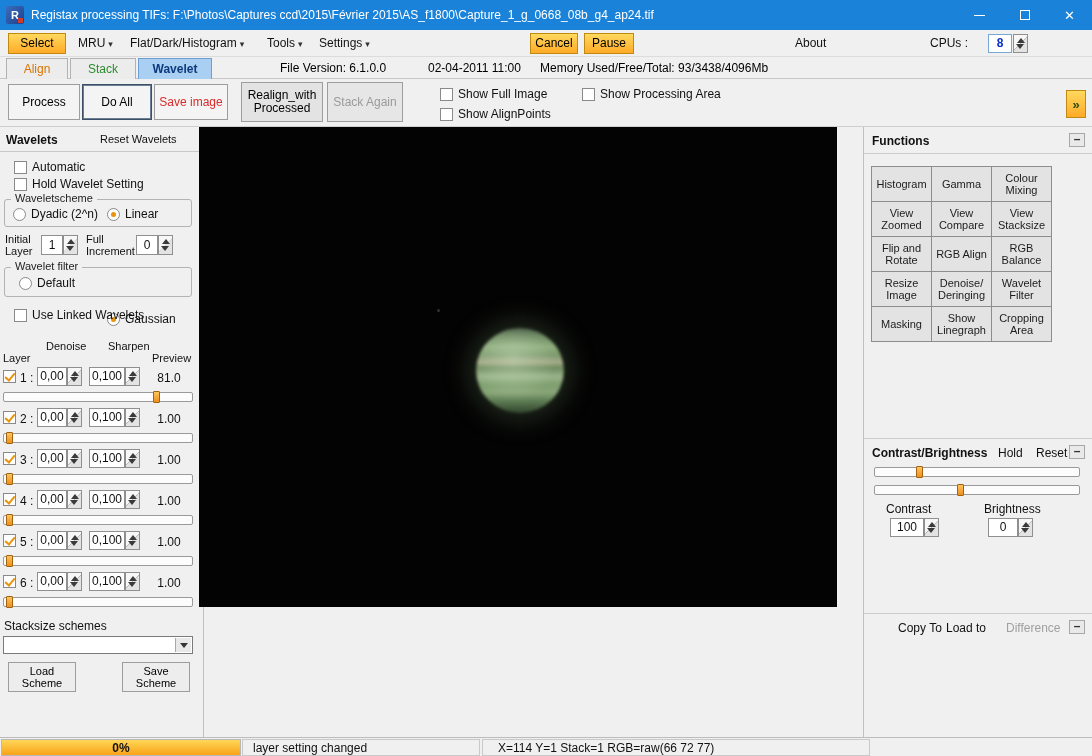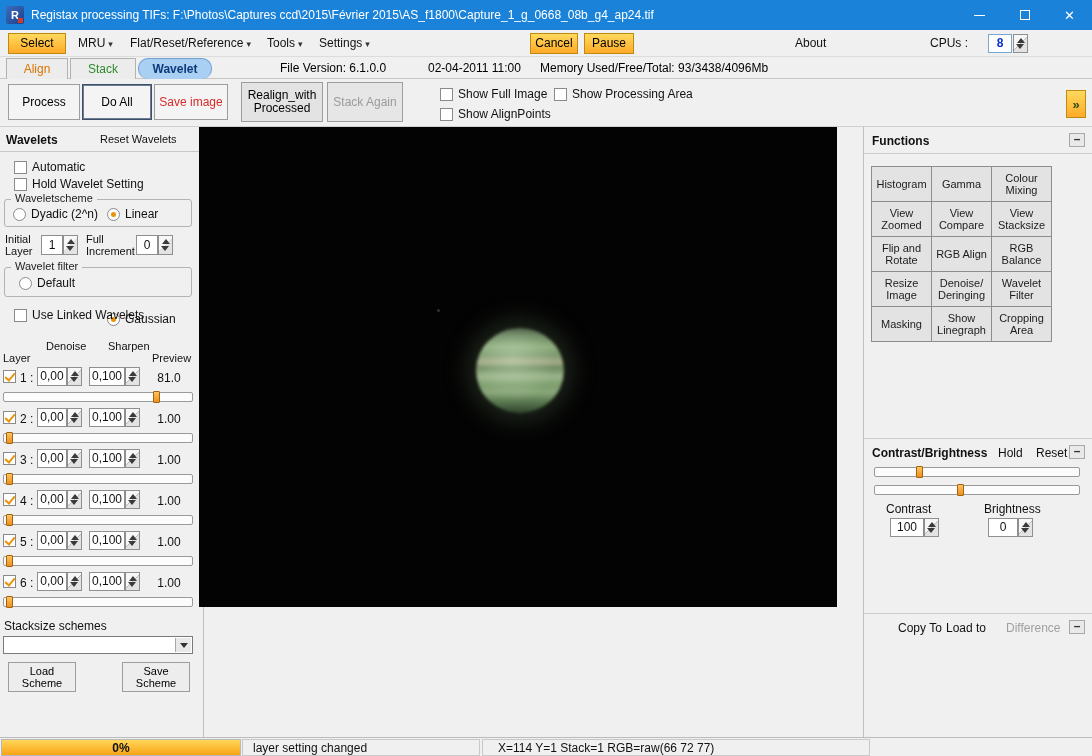--- a/index.html
+++ b/index.html
@@ -25,21 +25,21 @@
   .cpus-box { position:absolute; top:4px; width:24px; height:19px; background:#fff; border:1px solid #76a7d6; color:#0a32c8; font-weight:bold; text-align:center; line-height:17px; }
   .spin { position:relative; display:inline-block; width:15px; height:19px; border:1px solid #8f8f8f; background:linear-gradient(135deg,#f7f7f7 48%,#b8b8b8 50%,#e3e3e3 52%); vertical-align:top; }
   .spin .up { position:absolute; top:3px; right:2px; width:0; height:0; border-left:4px solid transparent; border-right:4px solid transparent; border-bottom:5px solid #3a3a3a; }
   .spin .dn { position:absolute; bottom:3px; left:2px; width:0; height:0; border-left:4px solid transparent; border-right:4px solid transparent; border-top:5px solid #3a3a3a; }
 
   
   .tabrow { position:absolute; top:57px; left:0; right:0; height:22px; background:#f0f0f0; border-bottom:1px solid #c6c6c6; }
   .tab { position:absolute; top:1px; height:21px; line-height:20px; text-align:center; border:1px solid #b2b2b2; border-bottom:none; background:#ececec; font-size:12px; cursor:default; }
   .tab-align { left:6px; width:62px; color:#d87400; }
   .tab-stack { left:70px; width:66px; color:#2e8b2e; }
-  .tab-wavelet { left:138px; width:74px; color:#0d3a7d; background:#a9cff2; font-weight:bold; border-color:#6f9fd0;border-radius:10px; }
+  .tab-wavelet { left:138px; width:74px; color:#0d3a7d; background:#a9cff2; font-weight:bold; border-color:#6f9fd0; }
   .tabinfo { position:absolute; top:4px; font-size:12px; color:#000; white-space:nowrap; }
 
   
   .toolbar { position:absolute; top:79px; left:0; right:0; height:48px; background:#f0f0f0; border-bottom:1px solid #cfcfcf; }
   .tb-btn { position:absolute; background:#f4f4f4; border:1px solid #9d9d9d; font-size:12px; color:#000; text-align:center; display:flex; align-items:center; justify-content:center; line-height:13px; cursor:default; font-family:"Liberation Sans",sans-serif; }
   .tb-default { border:1px solid #3c4f66; box-shadow:inset 0 0 0 1px #6b7d94; }
   .tb-red { color:#d92b2b; }
   .tb-gray { background:#e3e3e3; }
   .tb-disabled { color:#9a9a9a; background:#e6e6e6; }
   .expand-btn { position:absolute; right:6px; top:11px; width:20px; height:28px; background:linear-gradient(#ffd95e,#ffaa28); border:1px solid #bf8a10; color:#274d12; font-weight:bold; font-size:13px; display:flex; align-items:center; justify-content:center; cursor:default; }
@@ -117,21 +117,21 @@
       <span class="wc">
           <i class="maxbox"></i>
         </span>
       <span class="wc">✕</span>
     </div>
   </div>
 
   <div class="menubar">
     <button class="gold-btn" style="left:8px;width:58px;">Select</button>
     <span class="menu-item" style="left:78px;"><span>MRU</span><span class="caret">▾</span></span>
-    <span class="menu-item" style="left:130px;"><span>Flat/Reset/Reference</span><span class="caret">▾</span></span>
+    <span class="menu-item" style="left:130px;"><span>Flat/Dark/Histogram</span><span class="caret">▾</span></span>
     <span class="menu-item" style="left:267px;"><span>Tools</span><span class="caret">▾</span></span>
     <span class="menu-item" style="left:319px;"><span>Settings</span><span class="caret">▾</span></span>
     <button class="gold-btn" style="left:530px;width:48px;">Cancel</button>
     <button class="gold-btn" style="left:584px;width:50px;">Pause</button>
     <span class="menu-item" style="left:795px;">About</span>
     <span class="menu-item" style="left:930px;">CPUs :</span>
     <span class="cpus-box" style="left:988px;">8</span>
     <span class="spin" style="position:absolute;left:1013px;top:4px;">
         <i class="up"></i>
         <i class="dn"></i>
@@ -154,21 +154,21 @@
     <button class="tb-btn tb-gray" style="left:241px;top:3px;width:82px;height:40px;padding:2px;">Realign_with Processed</button>
     <button class="tb-btn tb-disabled" style="left:327px;top:3px;width:76px;height:40px;">Stack Again</button>
     <label class="check" style="left:440px;top:8px;">
         <span class="cbox"></span>
         <span>Show Full Image</span>
       </label>
     <label class="check" style="left:440px;top:28px;">
         <span class="cbox"></span>
         <span>Show AlignPoints</span>
       </label>
-    <label class="check" style="left:554px;top:8px;justify-content:flex-end;">
+    <label class="check" style="left:582px;top:8px;justify-content:flex-end;">
         <span class="cbox"></span>
         <span>Show Processing Area</span>
       </label>
     <button class="expand-btn">»</button>
   </div>
 
   <div class="main">
 
     <div class="panel-left">
       <div class="wl-header">

